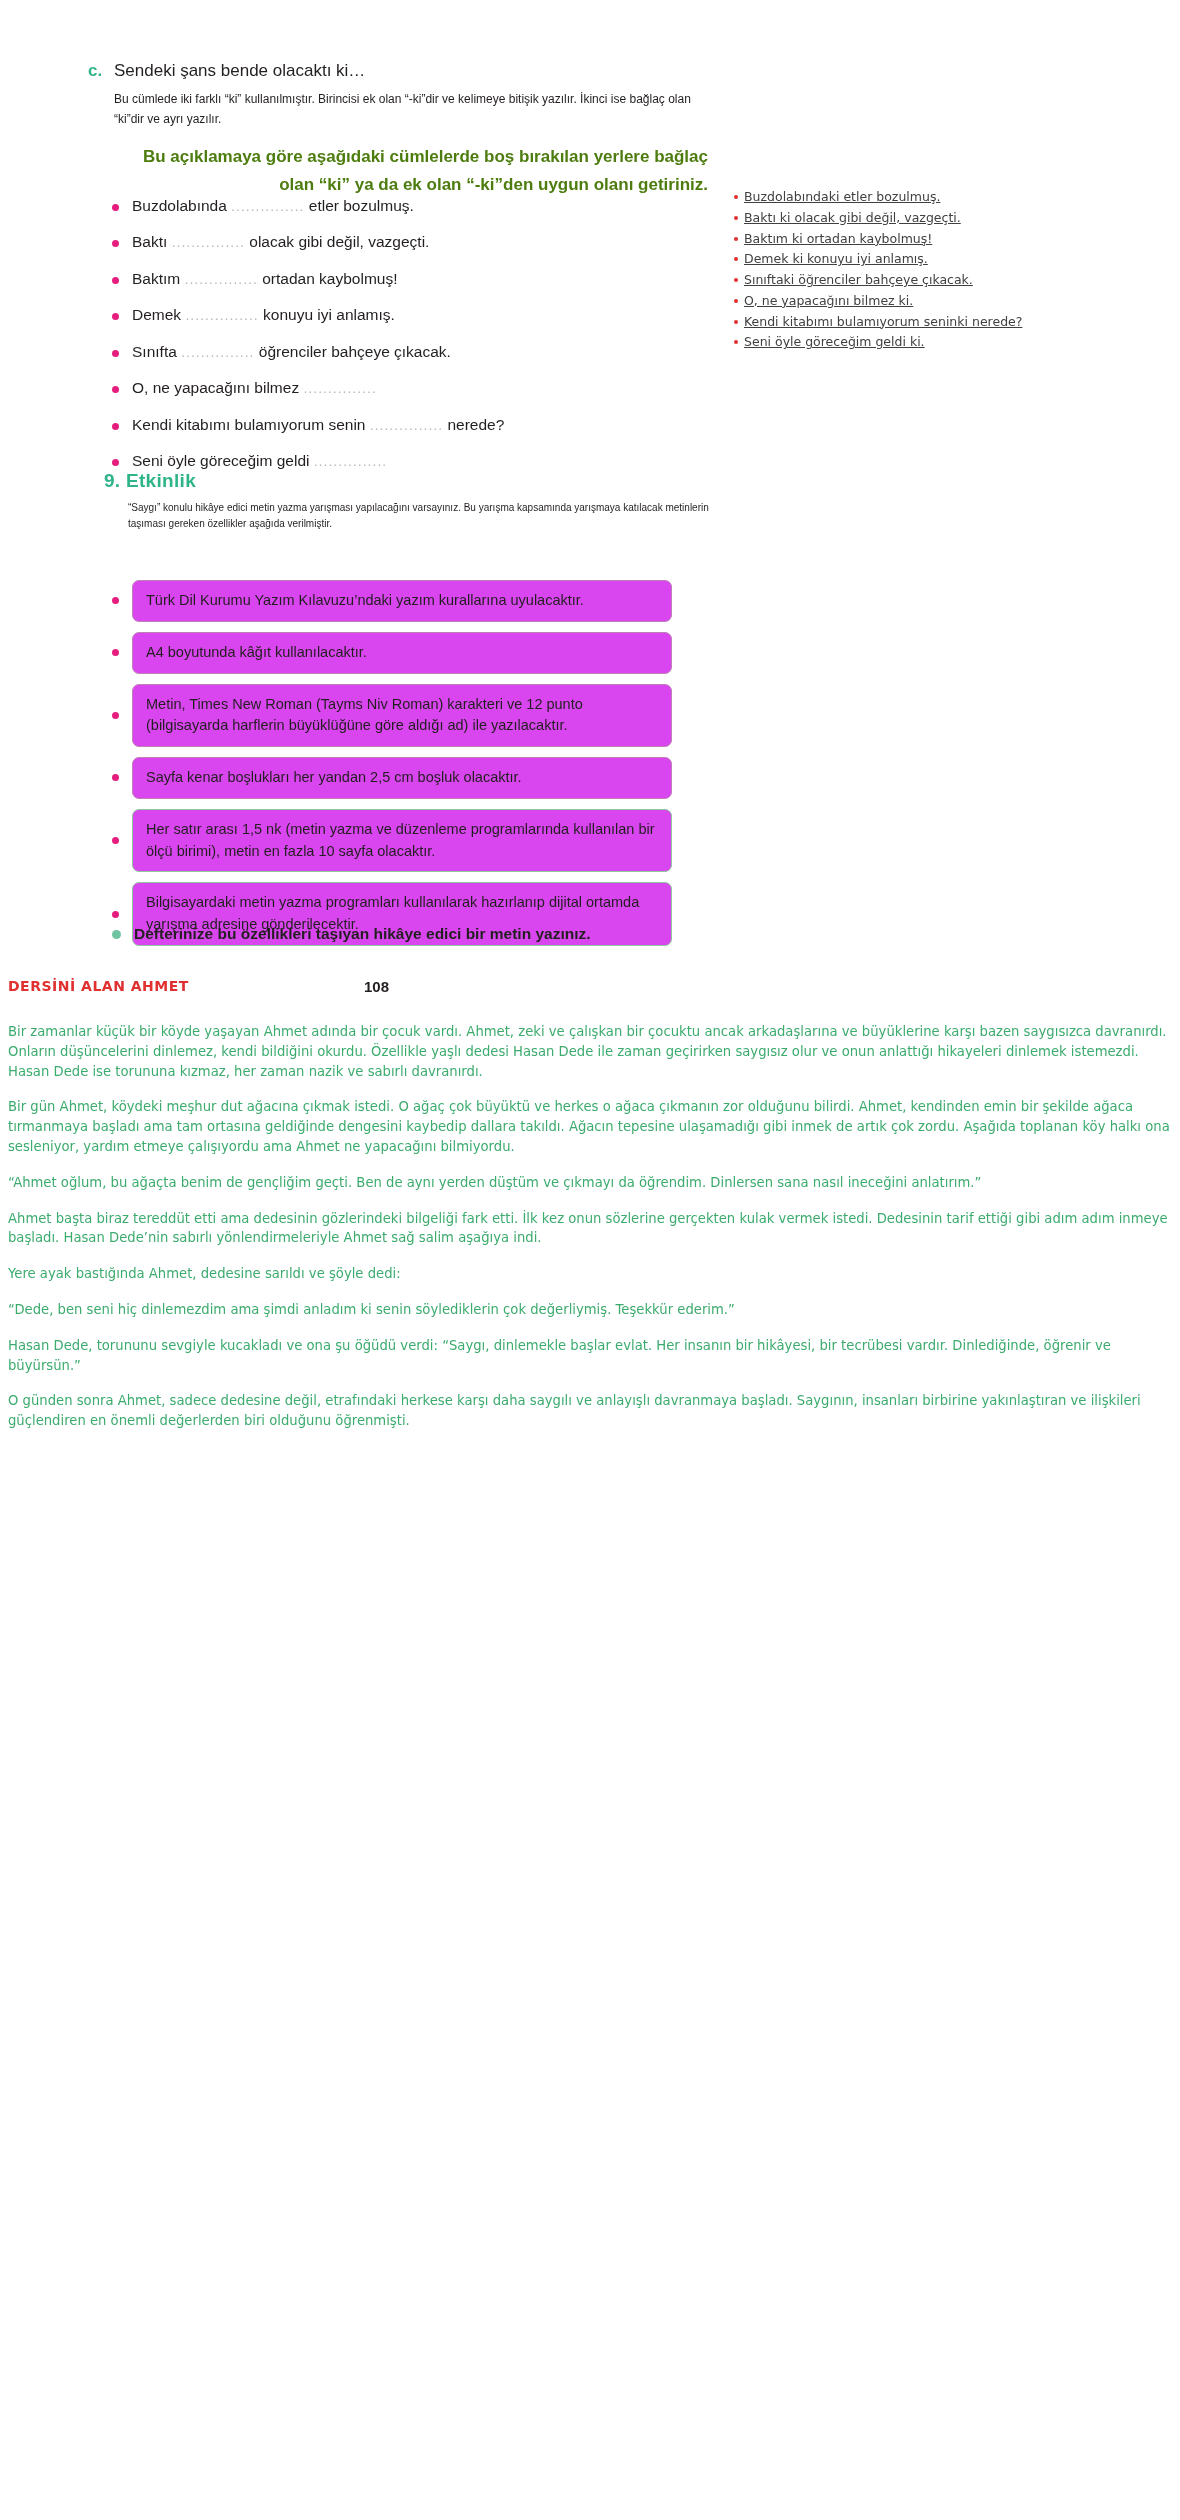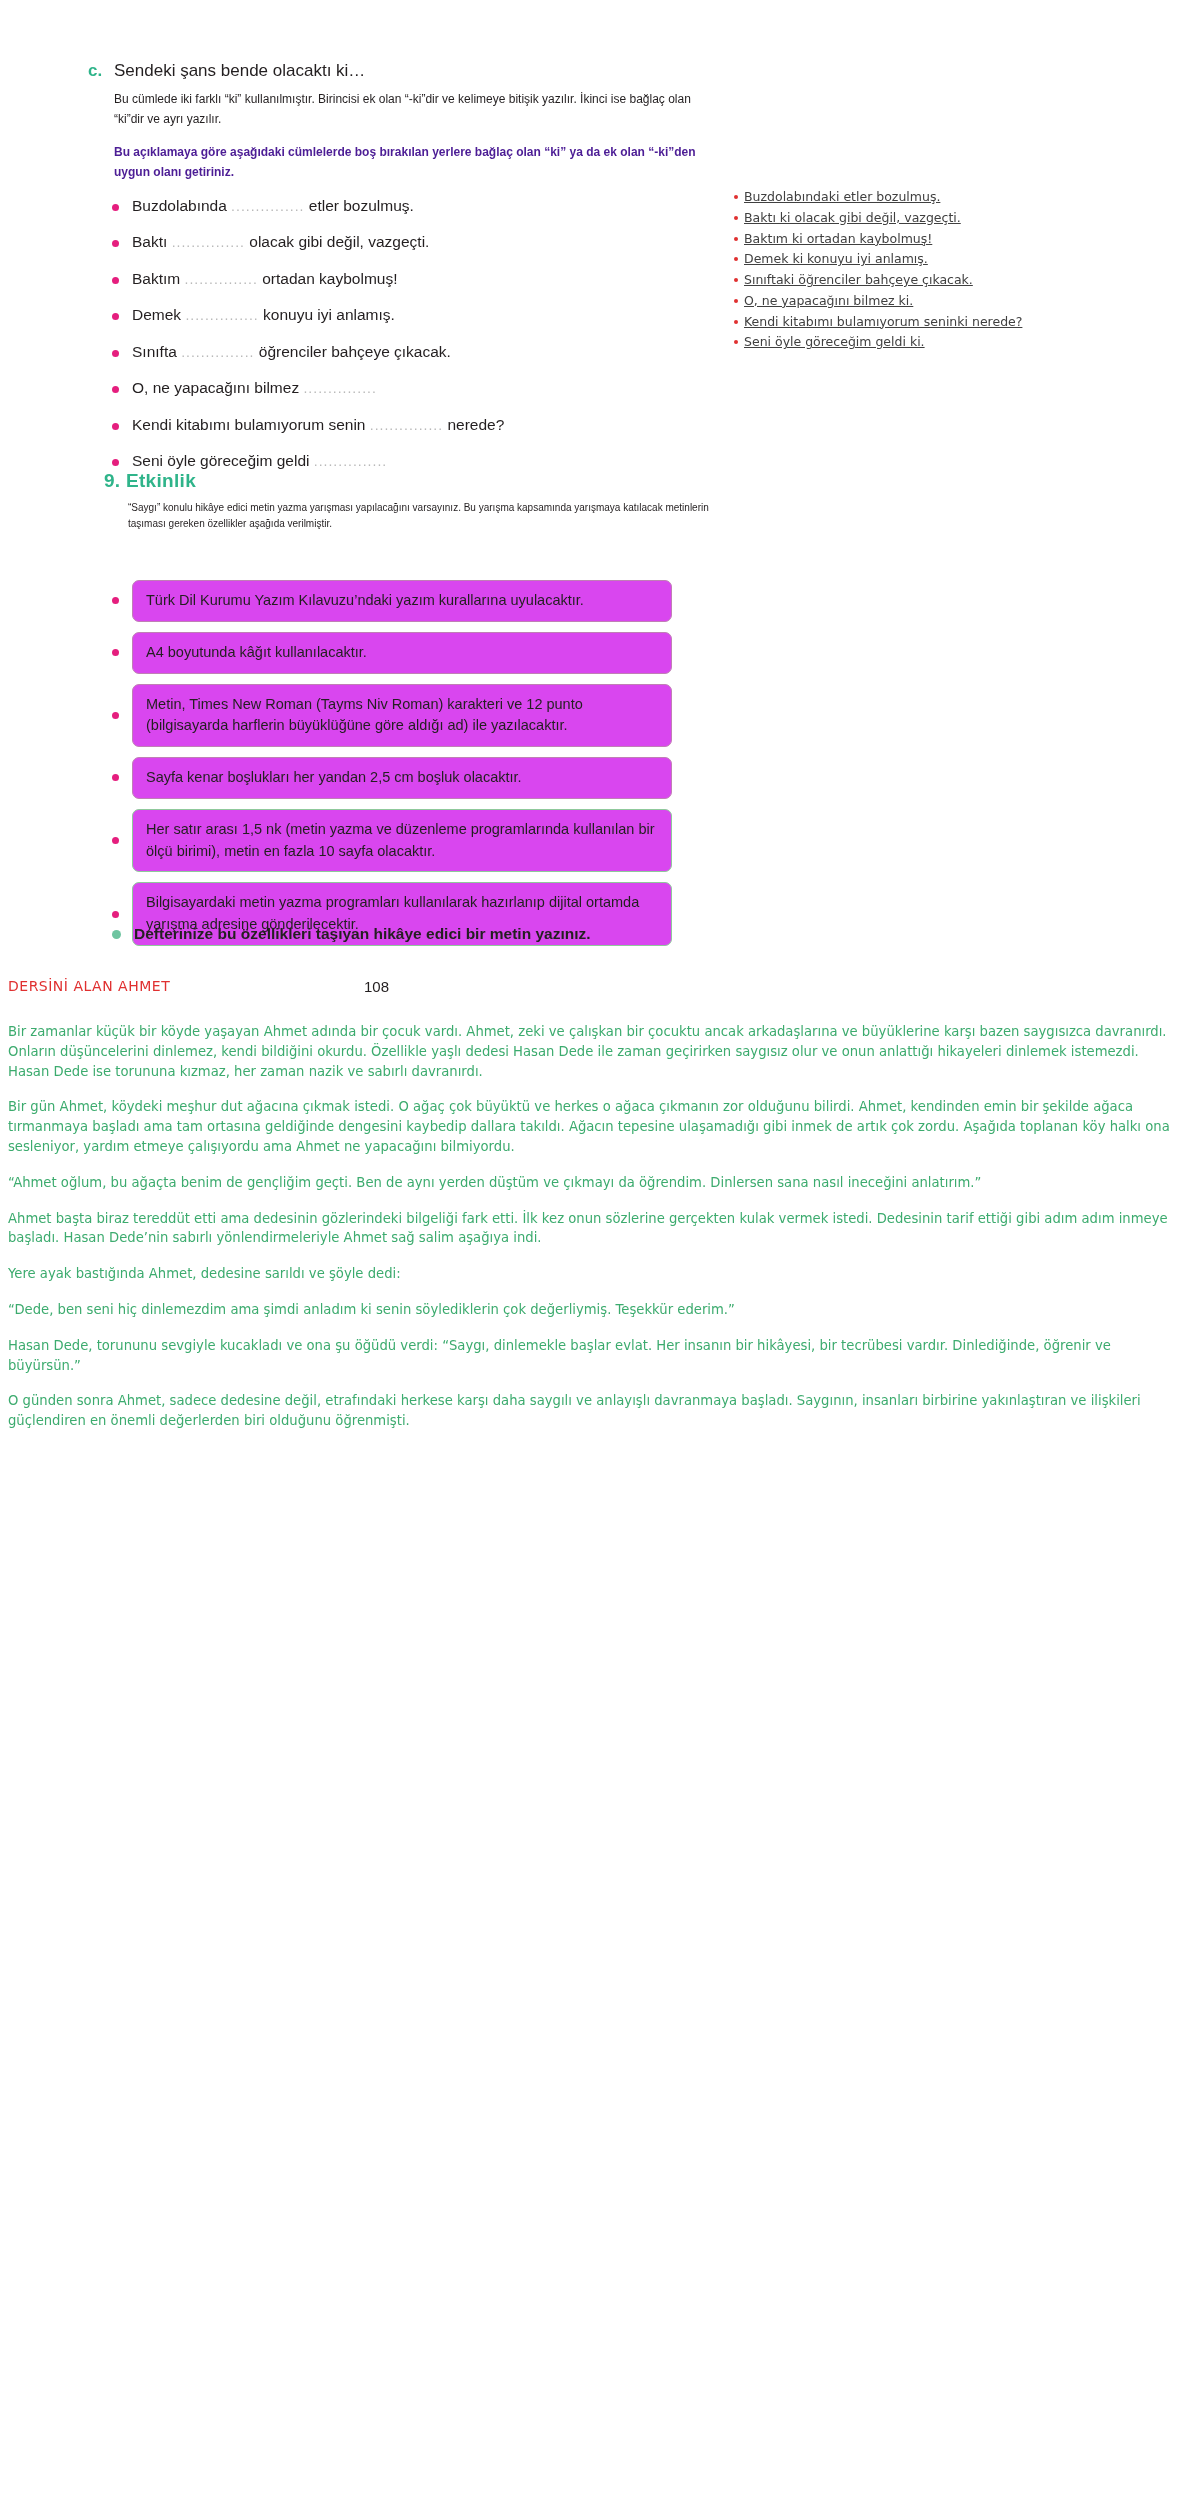--- a/index.html
+++ b/index.html
@@ -20,22 +20,22 @@
   .sec-c { position:absolute; left:88px; top:58px; width:620px; }
   .row-c { display:flex; align-items:flex-start; }
   .letter-c {
     color:#2fb48a; font-weight:bold; font-size:17px; width:26px;
     flex:0 0 26px; line-height:1.55;
   }
   .sent-c { font-size:17px; line-height:1.55; color:#231f20; }
 
   .para { font-size:12px; line-height:1.62; color:#231f20; margin-left:26px; margin-top:6px; }
   .para-bold {
-    font-size:12px; line-height:1.62; color:#4c1d95;
-    font-weight:bold; margin-left:26px; margin-top:14px;
+    font-size:17px; line-height:1.62; color:#4d7c0f;
+    font-weight:bold; margin-left:26px; margin-top:14px;text-align:right;
   }
 
   
   .blank-list { position:absolute; left:112px; top:196px; width:470px; }
   .blank-item { display:flex; align-items:flex-start; margin-bottom:15.5px; }
   .dot-pink {
     width:7px; height:7px; border-radius:50%; background:#e51e7e;
     flex:0 0 7px; margin-top:8px; margin-right:13px;
   }
   .blank-text { font-size:15.5px; line-height:1.35; color:#231f20; }
@@ -84,21 +84,21 @@
   .final-line {
     position:absolute; left:112px; top:925px; display:flex; align-items:center;
   }
   .final-dot {
     width:9px; height:9px; border-radius:50%;
     background:#6ec4a0; margin-right:13px; flex:0 0 9px;
   }
   .final-text { font-size:15.5px; font-weight:bold; color:#231f20; }
 
   
-  .footer { position:absolute; left:0; top:978px; width:1152px; height:36px; }
+  .footer { position:absolute; left:0; top:978px; width:1152px; height:36px;font-weight:bold; }
   .footer-label {
     position:absolute; left:8px; top:0;
     color:#e03030; font-size:14px; letter-spacing:0.5px;
     font-family:"DejaVu Sans", sans-serif;
   }
   .footer-page {
     position:absolute; left:364px; top:0; font-size:15px; color:#231f20;
   }
 
   

